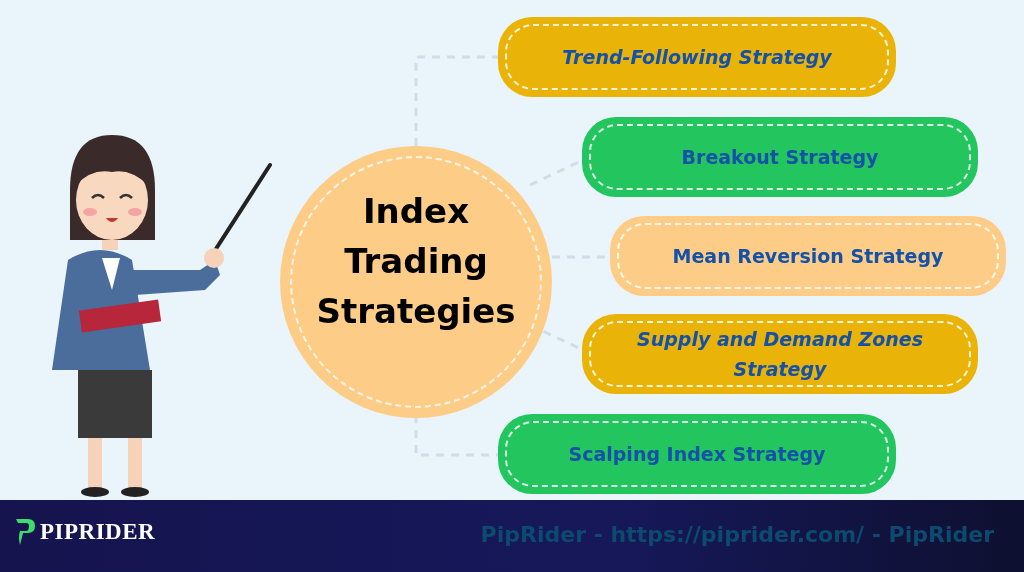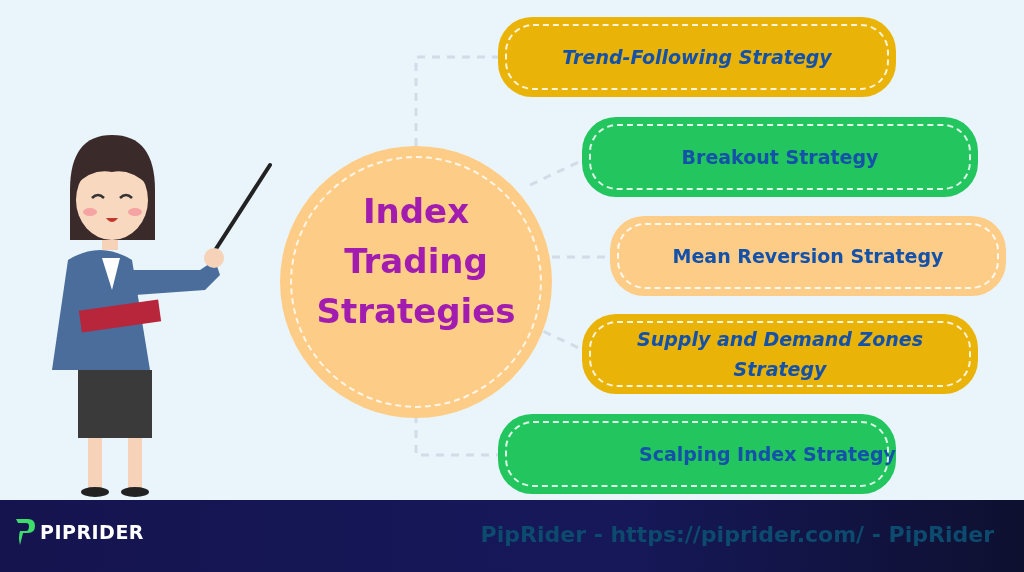--- a/index.html
+++ b/index.html
@@ -1,25 +1,25 @@
 <!DOCTYPE html>
 <html><head>
 <meta charset="utf-8">
 <style>
   html,body{margin:0;padding:0;}
   body{width:1024px;height:572px;position:relative;overflow:hidden;background:#eaf5fb;font-family:"DejaVu Sans","Liberation Sans",sans-serif;}
   .canvas{position:absolute;left:0;top:0;width:1024px;height:500px;background:#eaf5fb;}
   .footer{position:absolute;left:0;top:500px;width:1024px;height:72px;background:linear-gradient(90deg,#15144f 0%,#16185a 60%,#0e1030 100%);}
   .logo{position:absolute;left:14px;top:517px;display:flex;align-items:center;gap:4px;}
   .logo-mark{width:22px;height:30px;position:relative;}
-  .logo-text{color:#fff;font-weight:bold;font-size:19px;letter-spacing:0.5px;}
+  .logo-text{color:#fff;font-weight:bold;font-size:23px;letter-spacing:0.5px;font-family:Liberation Serif, serif;}
   .watermark{position:absolute;right:30px;top:522px;color:#0c4a6e;font-weight:bold;font-size:22px;}
   .circle{position:absolute;left:280px;top:146px;width:272px;height:272px;border-radius:50%;background:#fdcd88;}
   .circle::after{content:"";position:absolute;left:10px;top:10px;right:10px;bottom:10px;border-radius:50%;border:2px dashed #fff5e6;}
-  .circle-text{position:absolute;left:0;right:0;top:40px;text-align:center;color:#a21caf;font-weight:bold;font-size:34px;line-height:50px;z-index:2;}
+  .circle-text{position:absolute;left:0;right:0;top:40px;text-align:center;color:#000000;font-weight:bold;font-size:34px;line-height:50px;z-index:2;}
   .pill{position:absolute;border-radius:34px;display:flex;align-items:center;justify-content:center;text-align:center;color:#1451a8;font-weight:bold;font-size:19px;line-height:30px;}
   .pill::after{content:"";position:absolute;left:7px;top:7px;right:7px;bottom:7px;border-radius:28px;border:2px dashed rgba(255,255,255,0.85);}
   .teal{background:#eab308;font-style:italic;}
   .orange{background:#22c55e;}
   .peach{background:#fdcd88;}
   svg.lines{position:absolute;left:0;top:0;}
   .teacher{position:absolute;left:40px;top:120px;width:240px;height:380px;}
 </style>
 </head>
 <body>
@@ -71,21 +71,21 @@
   </div>
   <div class="pill orange" style="left:582px;top:117px;width:396px;height:80px;">
     <span>Breakout Strategy</span>
   </div>
   <div class="pill peach" style="left:610px;top:216px;width:396px;height:80px;">
     <span>Mean Reversion Strategy</span>
   </div>
   <div class="pill teal" style="left:582px;top:314px;width:396px;height:80px;padding:4px 30px;box-sizing:border-box;">
     <span>Supply and Demand Zones Strategy</span>
   </div>
-  <div class="pill orange" style="left:498px;top:414px;width:398px;height:80px;justify-content:flex-end;">
+  <div class="pill orange" style="left:498px;top:414px;width:398px;height:80px;">
     <span>Scalping Index Strategy</span>
   </div>
 </div>
 
 <div class="footer"></div>
 <div class="logo">
   <svg class="logo-mark" viewBox="0 0 22 30">
     <path d="M2 2 H14 Q21 2 21 9 Q21 16 14 16 H9 L6 28 Q4 20 6 14 H12 Q15 14 15 9 Q15 6 12 6 H4 Z" fill="#3ddc6b"></path>
   </svg>
   <span class="logo-text">PIPRIDER</span>

